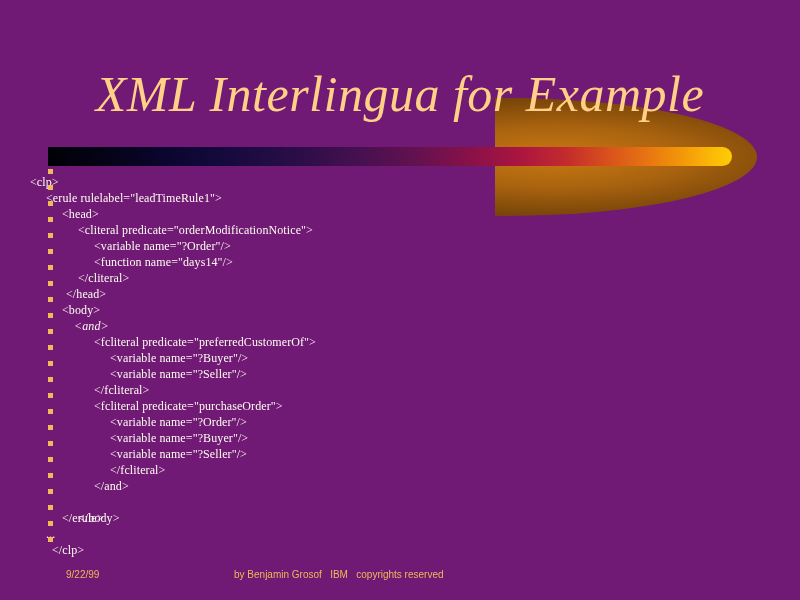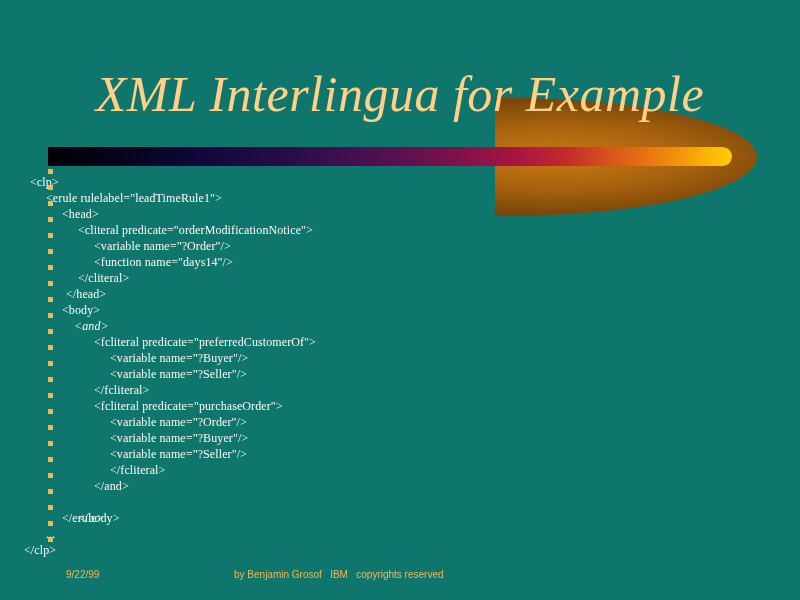--- a/index.html
+++ b/index.html
@@ -9,21 +9,21 @@
     background: #000000;
   }
   body {
     font-family: "Liberation Serif", "DejaVu Serif", serif;
   }
 
   #slide {
     position: relative;
     width: 800px;
     height: 600px;
-    background: #0f766e;
+    background: #701a75;
     overflow: hidden;
   }
 
   
   #decor {
     position: absolute;
     left: 0;
     top: 0;
     width: 800px;
     height: 230px;
@@ -262,21 +262,21 @@
       <div class="code-line">
         <span class="bullet"></span>
         <span class="code-text" style="margin-left: 62px;">&lt;/erule&gt;</span>
       </div>
       <div class="code-line">
         <span class="bullet"></span>
         <span class="code-text" style="margin-left: 46px;">...</span>
       </div>
       <div class="code-line">
         <span class="bullet"></span>
-        <span class="code-text" style="margin-left: 24px; font-family: Liberation Serif, serif;">&lt;/clp&gt;</span>
+        <span class="code-text" style="margin-left: 52px; font-family: Liberation Serif, serif;">&lt;/clp&gt;</span>
       </div>
     </div>
 
   <div id="footer">
     <span id="footer-date">9/22/99</span>
     <span id="footer-credit">by Benjamin Grosof   IBM   copyrights reserved</span>
   </div>
 
 </div>
 

